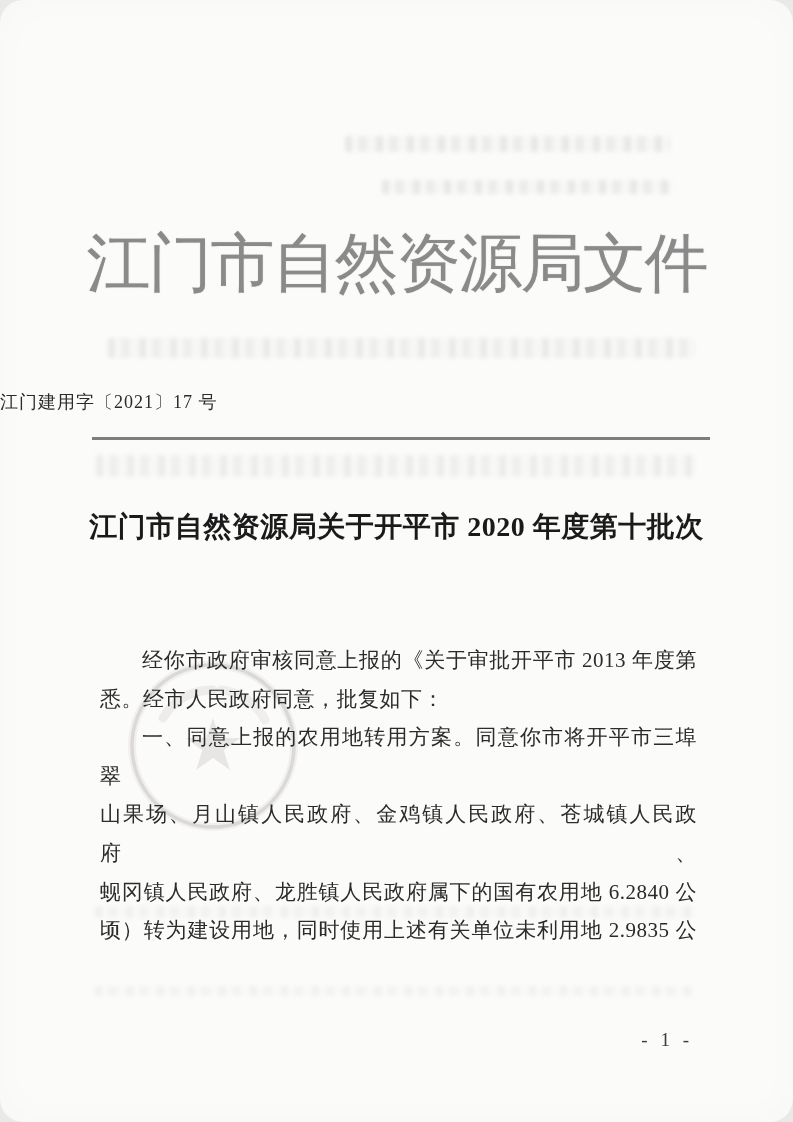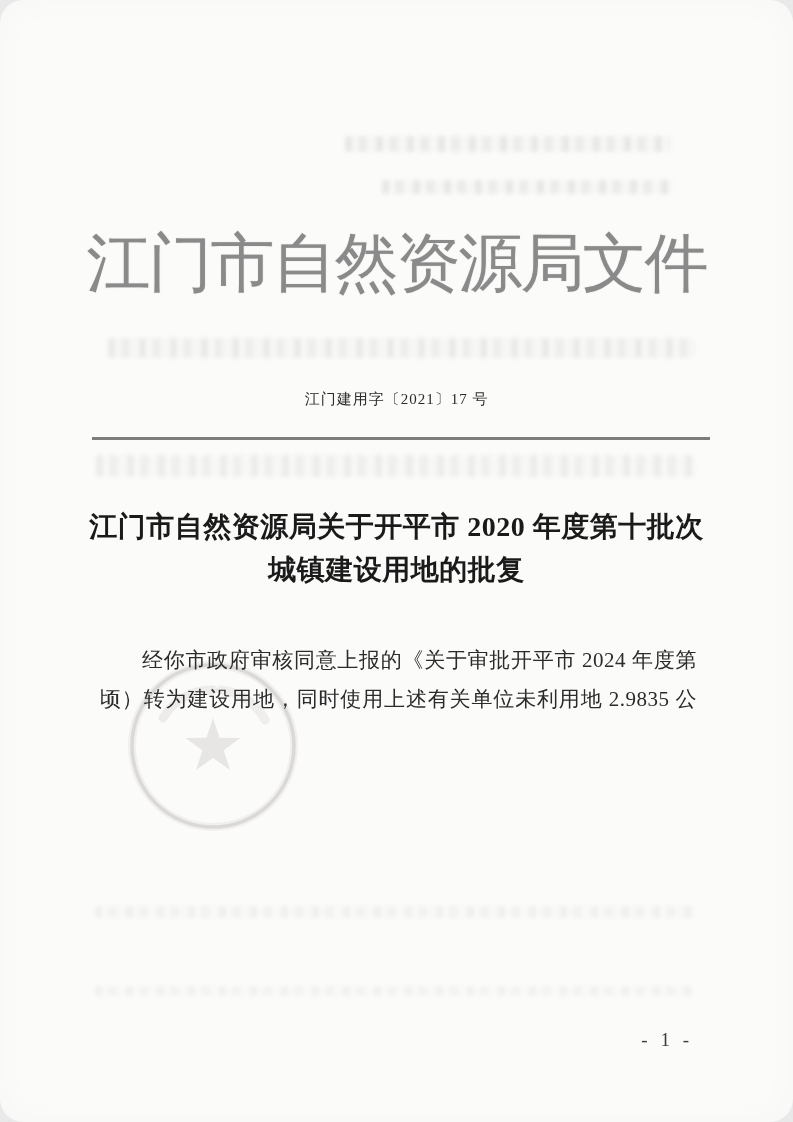--- a/index.html
+++ b/index.html
@@ -42,22 +42,21 @@
     letter-spacing: -2px;
     color: var(--letterhead, #8a8a8a);
     font-weight: 500;
     text-shadow: 0 0 1px rgba(120,120,120,0.5);
     white-space: nowrap;
   }
 
   .doc-number {
     position: absolute;
     top: 390px; left: 0; right: 0;
-    text-align: center;
-    font-size: 15px;
+    font-size: 18px;
     color: var(--ink, #2b2b2b);
     letter-spacing: 1px;
   }
 
   .rule {
     position: absolute;
     top: 437px; left: 92px;
     width: 618px; height: 3px;
     background: var(--rule, #7d7d7d);
   }
@@ -115,33 +114,36 @@
   <div class="ghost g6"></div>
 
   <div class="letterhead">江门市自然资源局文件</div>
 
   <div class="doc-number">江门建用字〔2021〕17 号</div>
 
   <div class="rule"></div>
 
   <div class="doc-title">
     <div>江门市自然资源局关于开平市 2020 年度第十批次</div>
-    <div>城镇建设用地的批复</div>
   </div>
 
   <svg class="stamp" viewBox="0 0 176 176">
     <circle cx="88" cy="88" r="81" fill="none" stroke="rgba(158,150,146,0.26)" stroke-width="3.5"></circle>
     <circle cx="88" cy="88" r="81" fill="none" stroke="rgba(158,150,146,0.10)" stroke-width="8"></circle>
     <path d="M88 60 L94.6 79.8 L115.5 80 L98.7 92.2 L104.9 112.1 L88 99.9 L71.1 112.1 L77.3 92.2 L60.5 80 L81.4 79.8 Z" fill="rgba(158,150,146,0.20)"></path>
     <path d="M38 60 A 56 56 0 0 1 88 32" fill="none" stroke="rgba(158,150,146,0.14)" stroke-width="9" stroke-linecap="round"></path>
     <path d="M140 62 A 56 56 0 0 0 96 32" fill="none" stroke="rgba(158,150,146,0.12)" stroke-width="9" stroke-linecap="round"></path>
   </svg>
 
   <div class="body-text">
 
-    <div class="bline indent full">经你市政府审核同意上报的《关于审批开平市 2024 年度第</div>
+    <div class="bline indent full">经你市政府审核同意上报的《关于审批开平市 2013 年度第</div>
+    <div class="bline">悉。经市人民政府同意，批复如下：</div>
 
+    <div class="bline indent full">一、同意上报的农用地转用方案。同意你市将开平市三埠翠</div>
+    <div class="bline full">山果场、月山镇人民政府、金鸡镇人民政府、苍城镇人民政府、</div>
+    <div class="bline full">蚬冈镇人民政府、龙胜镇人民政府属下的国有农用地 6.2840 公</div>
     <div class="bline full">顷）转为建设用地，同时使用上述有关单位未利用地 2.9835 公</div>
   </div>
 
   <div class="page-number">- 1 -</div>
 
 </div>
 
 </body></html>

